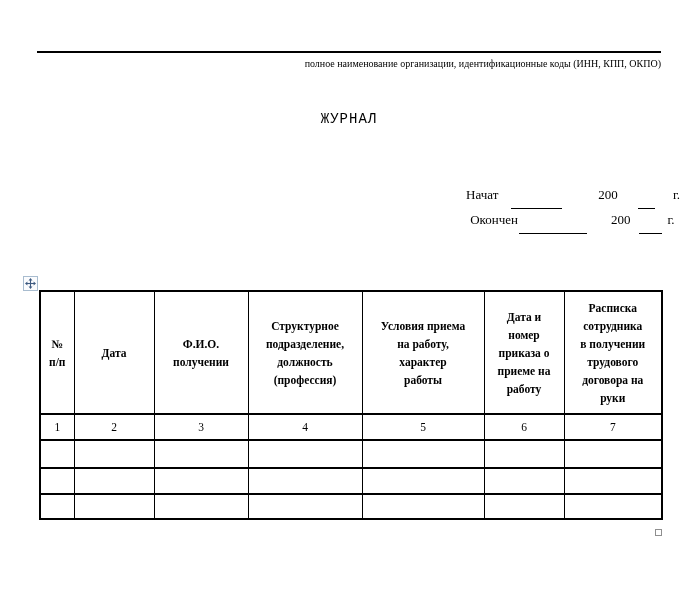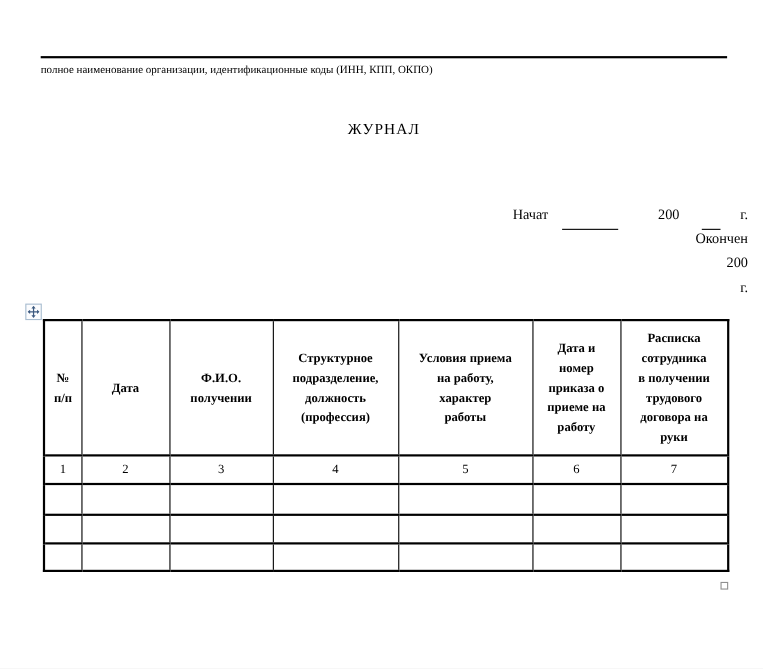--- a/index.html
+++ b/index.html
@@ -7,30 +7,30 @@
   .page {
     position:relative; width:697px; height:608px;
     background:#ffffff; overflow:hidden;
     font-family:"Liberation Serif","DejaVu Serif",serif;
     color:#000;
   }
   
   .top-rule { position:absolute; left:37px; top:51px; width:624px; height:2px; background:#000; }
   .org-caption {
     position:absolute; left:37px; top:57px; width:624px;
-    text-align:left; font-size:10px; line-height:14px; color:#000;
+    text-align:right; font-size:10px; line-height:14px; color:#000;
   }
   
   .title-block { position:absolute; left:37px; top:109px; width:624px; text-align:center; }
-  .title-line1 { font-size:14px; letter-spacing:1px; line-height:20px; }
+  .title-line1 { font-size:14px; letter-spacing:1px; line-height:20px;font-family:Liberation Mono, monospace; }
   .title-line2 { font-size:13.5px; line-height:20px; }
   
   .blank-row { position:absolute; left:440px; width:240px; height:25px; display:flex; align-items:flex-end; font-size:13px; }
   .row-start { top:184px;gap:12px; }
-  .row-end   { top:209px;flex-direction:column; }
+  .row-end   { top:209px; }
   .bl-label { width:78px; text-align:right; padding-bottom:6px; white-space:nowrap; }
   .bl-line-long  { width:68px; height:1px; background:#000; margin-left:1px; }
   .bl-line-short { width:23px; height:1px; background:#000; margin-left:8px; }
   .bl-year { padding-bottom:6px; margin-left:24px; }
   .bl-suffix { padding-bottom:6px; margin-left:6px; }
   
   .move-handle {
     position:absolute; left:23px; top:276px; width:15px; height:15px;
     border:1px solid #a8bccf; background:#fbfcfe;
     display:flex; align-items:center; justify-content:center; cursor:move;

